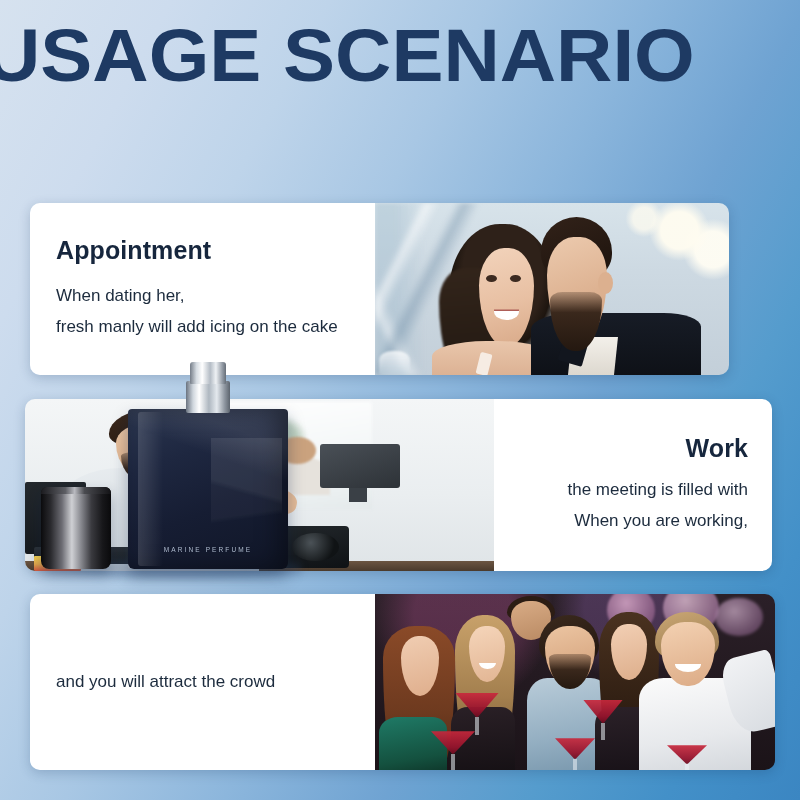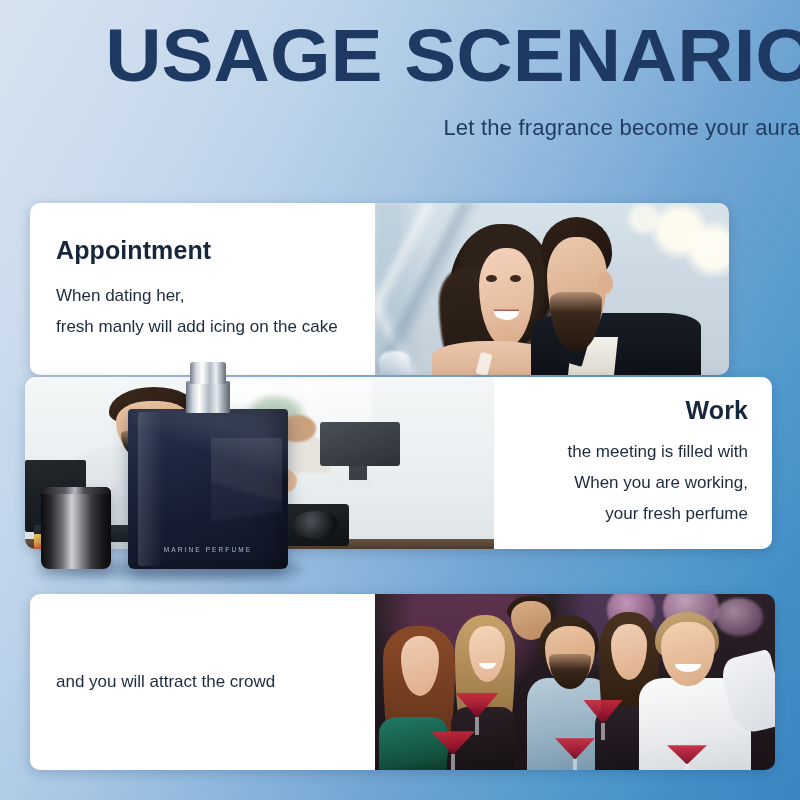--- a/index.html
+++ b/index.html
@@ -26,21 +26,21 @@
         #4390c8 89%,
         #3b86c2 100%);
     overflow: hidden;
   }
 
   
   #header {
     position: absolute;
     top: 0; left: 0; right: 0;
     height: 190px;
-    text-align: right;
+    text-align: left;
     z-index: 5;
   }
 
   #title {
     margin-top: 18px;
     font-size: 75px;
     line-height: 1.0;
     font-weight: bold;
     letter-spacing: 0px;
     color: #1e3a63;
@@ -59,21 +59,21 @@
   
   .row {
     position: absolute;
     display: flex;
     border-radius: 10px;
     overflow: hidden;
     box-shadow: 0 3px 12px rgba(20,50,90,0.22);
   }
 
   #row-appointment { left: 30px; top: 203px; width: 699px; height: 172px; }
-  #row-work        { left: 25px; top: 377px; width: 747px; height: 172px; }
+  #row-work        { left: 25px; top: 399px; width: 747px; height: 172px; }
   #row-gathering   { left: 30px; top: 594px; width: 745px; height: 176px; }
 
   .panel-text {
     background: #ffffff;
     display: flex;
     flex-direction: column;
     justify-content: center;
   }
 
   #row-appointment .panel-text { width: 345px; padding: 0 0 0 26px; align-items: flex-start; }
@@ -522,21 +522,20 @@
     filter: blur(3px);
   }
 </style>
 </head>
 <body>
 
 <div id="page">
 
   <div id="header">
     <div id="title">USAGE SCENARIO</div>
-    <div id="subtitle">Let the fragrance become your aura</div>
   </div>
 
   <div class="row" id="row-appointment">
     <div class="panel-text">
       <div class="card-title">Appointment</div>
       <div class="card-line">When dating her,</div>
       <div class="card-line">fresh manly will add icing on the cake</div>
     </div>
     <div class="panel-photo">
       <div class="ph-couple">
@@ -582,21 +581,20 @@
         <div class="keyboard"></div>
         <div class="camera"></div>
         <div class="camera-lens"></div>
         <div class="sticky"></div>
       </div>
     </div>
     <div class="panel-text">
       <div class="card-title">Work</div>
       <div class="card-line">the meeting is filled with</div>
       <div class="card-line">When you are working,</div>
-      <div class="card-line">your fresh perfume</div>
     </div>
   </div>
 
   <div class="row" id="row-gathering">
     <div class="panel-text">
       <div class="card-line">and you will attract the crowd</div>
     </div>
     <div class="panel-photo">
       <div class="ph-party">
         <div class="balloon1"></div>

